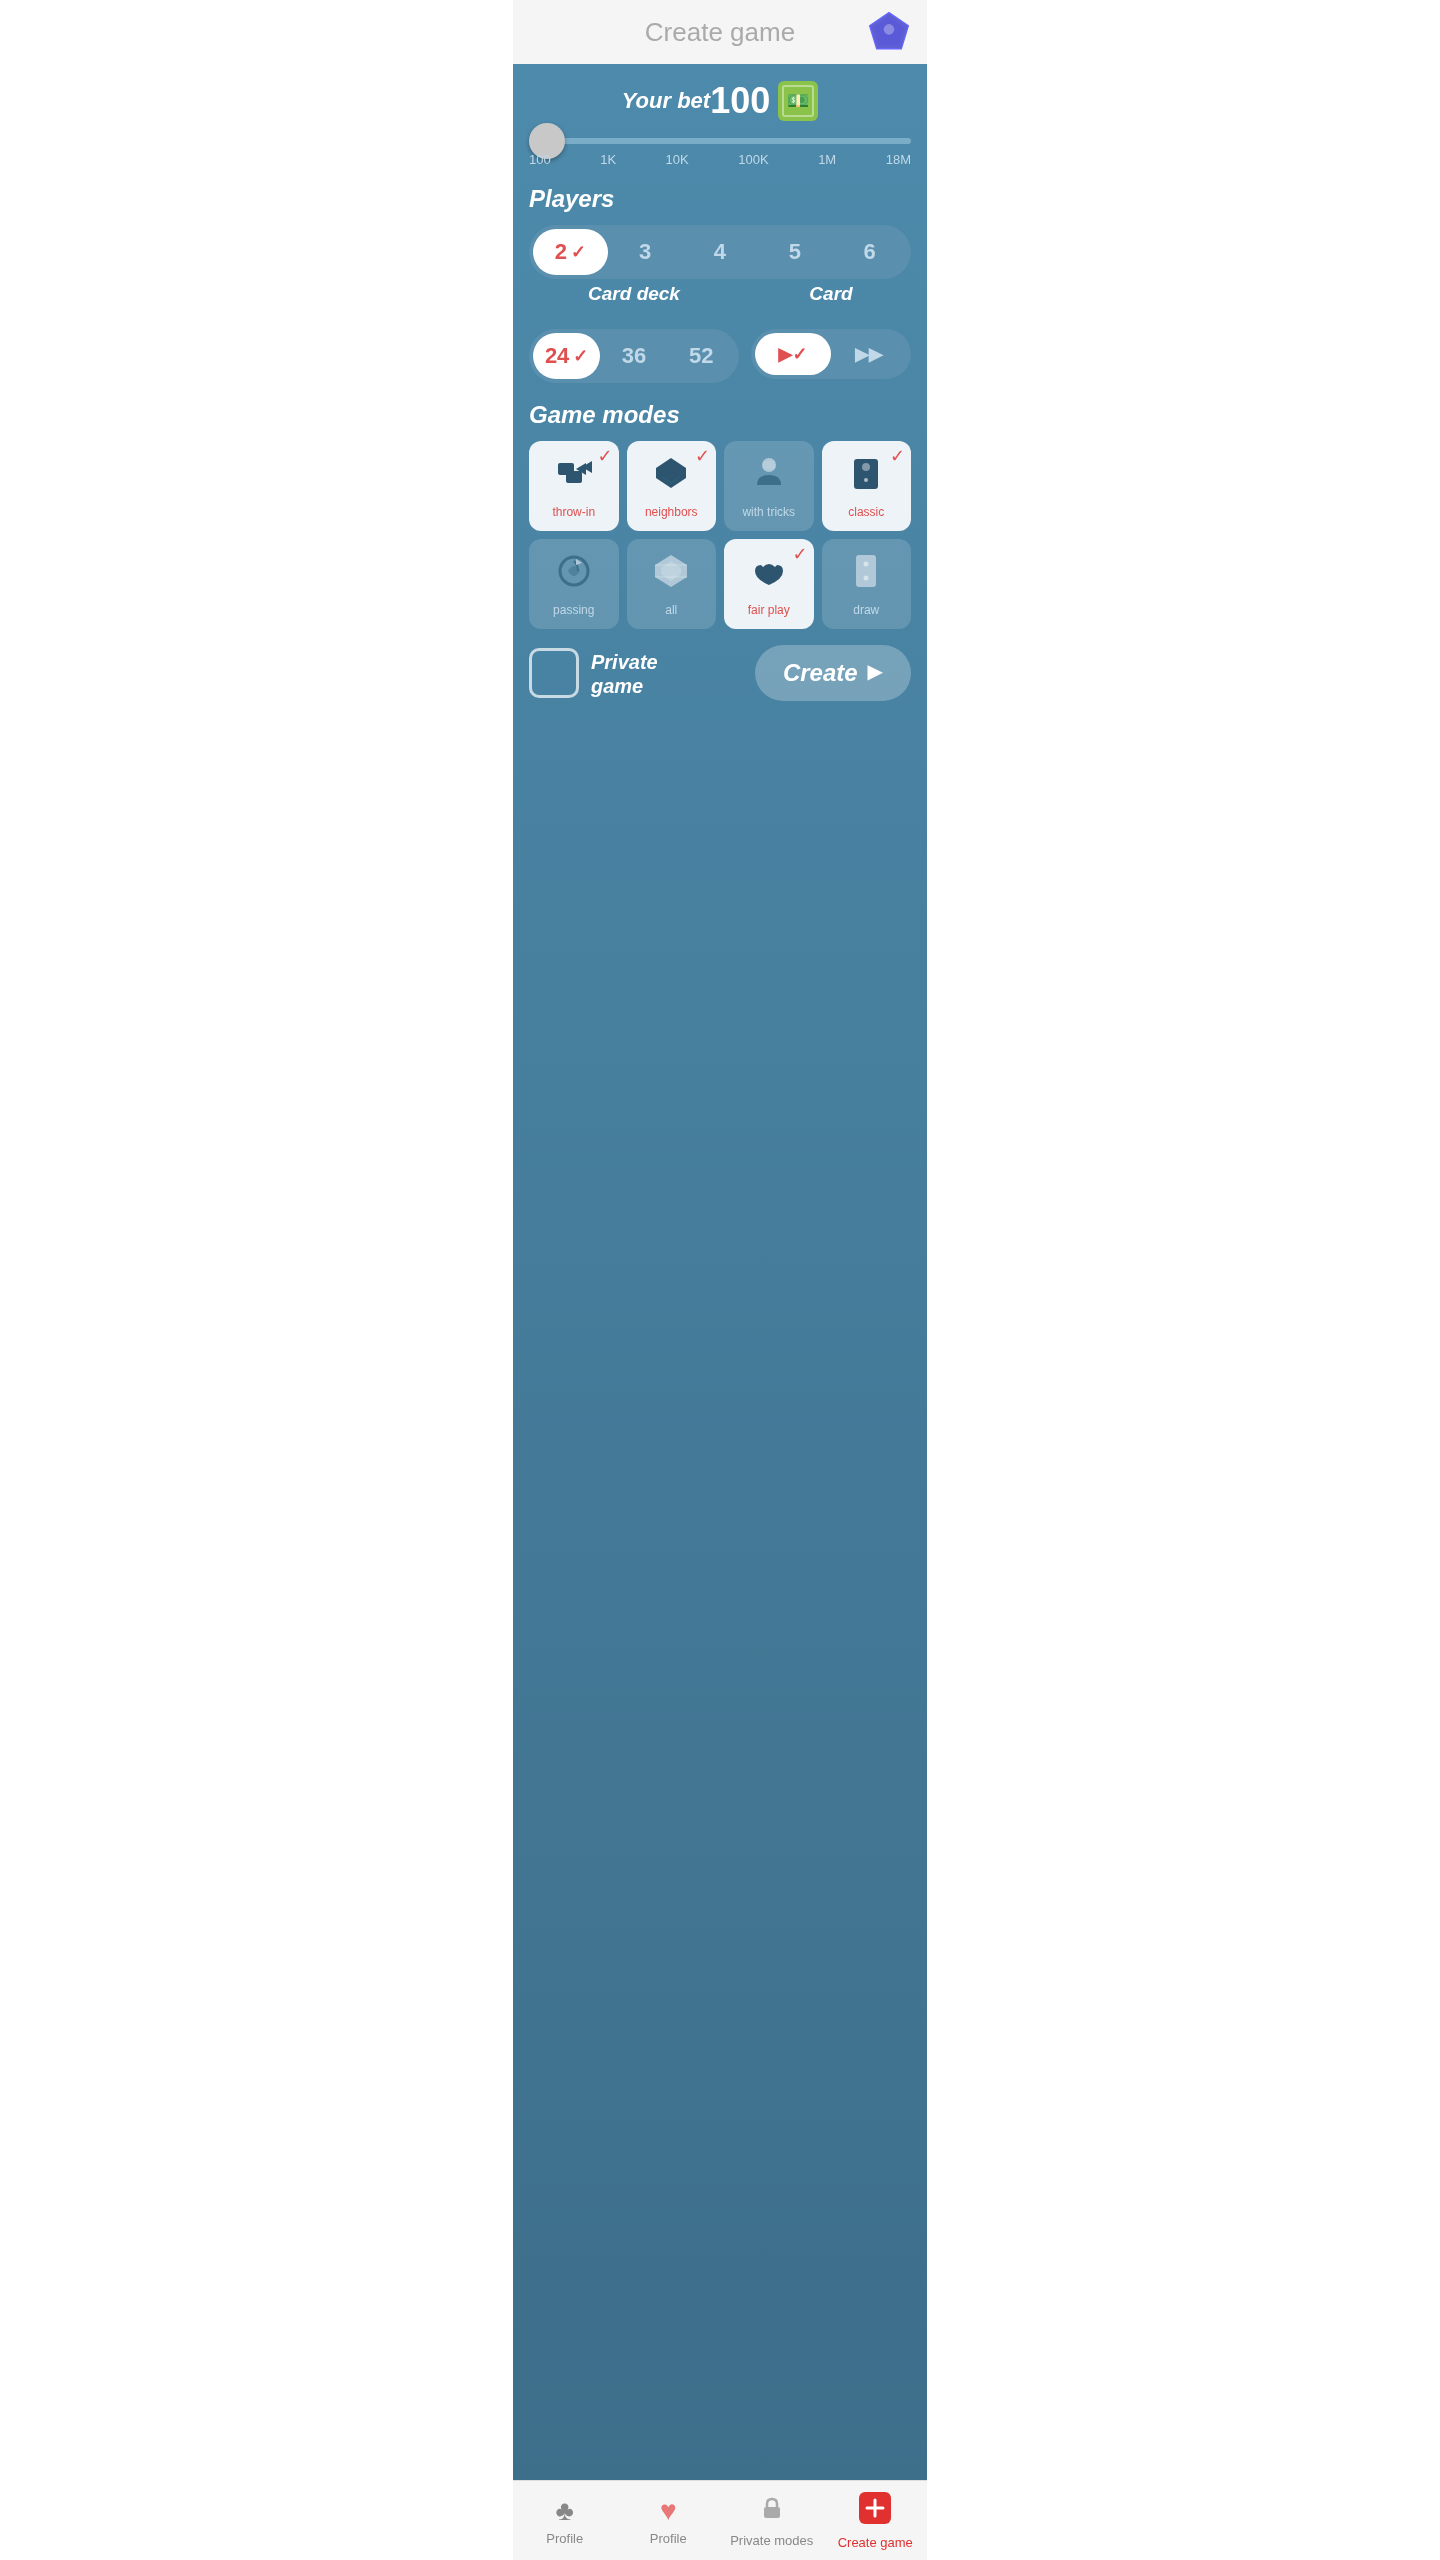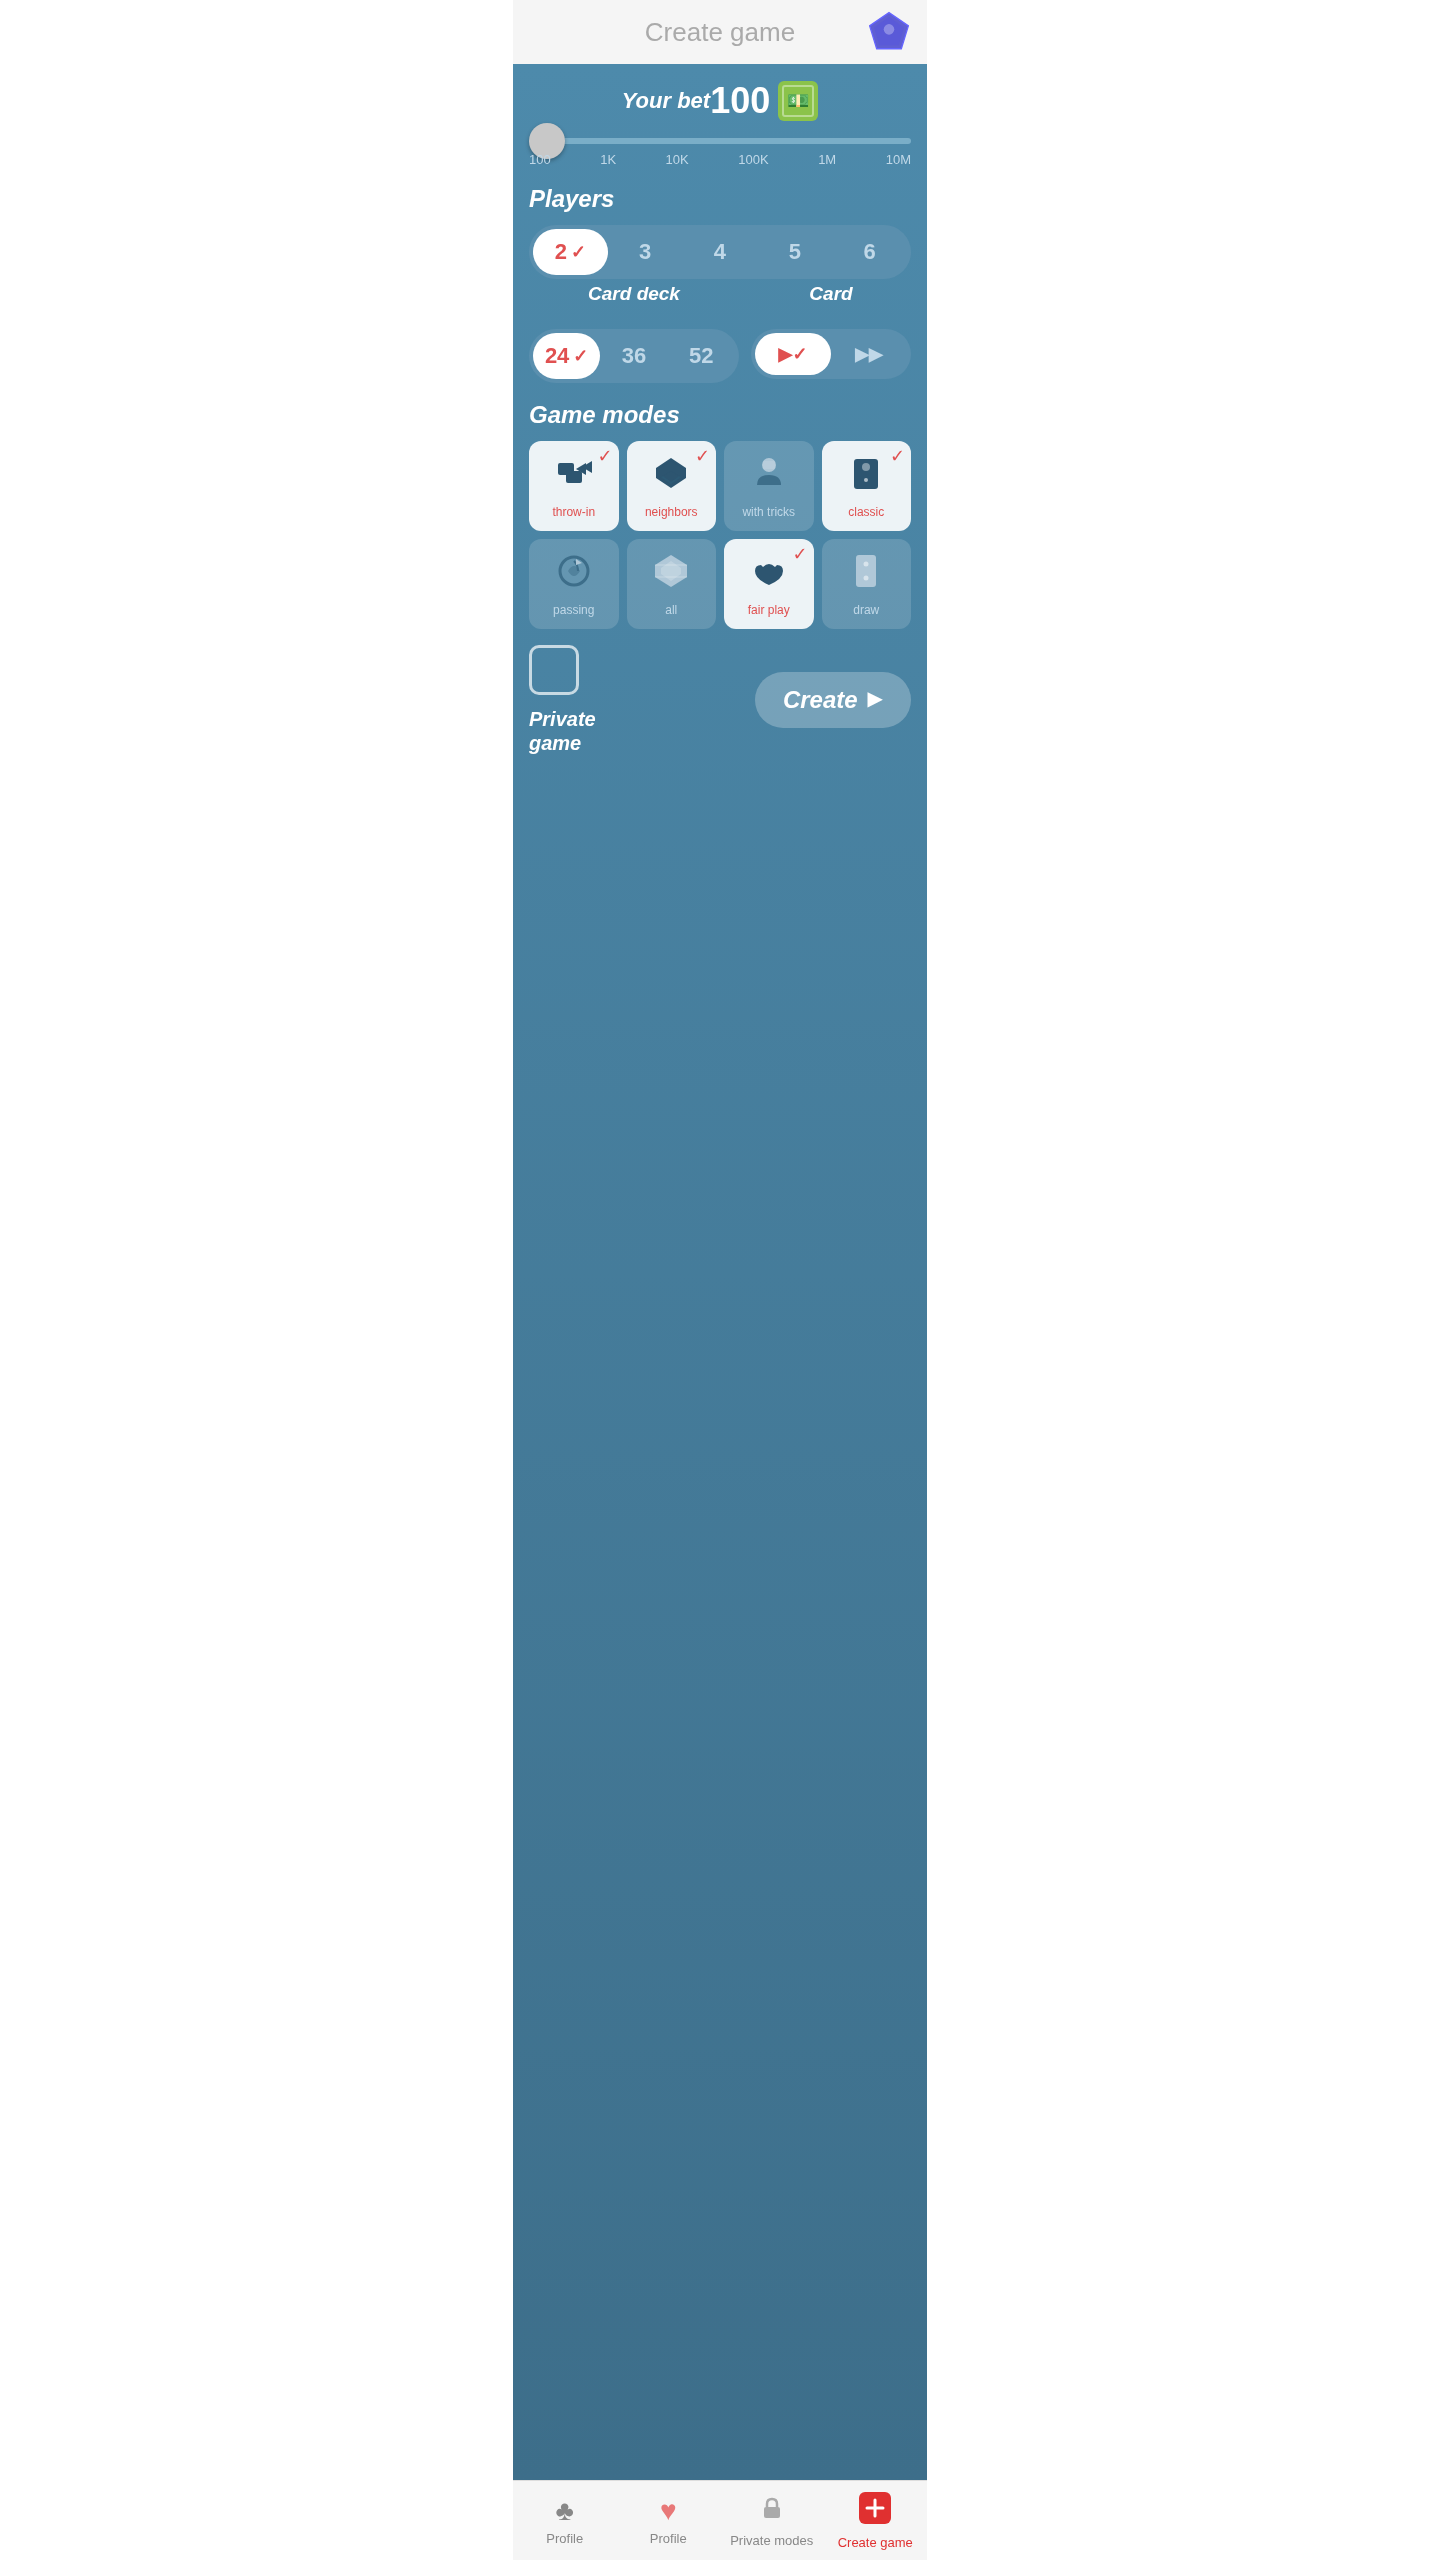--- a/index.html
+++ b/index.html
@@ -309,23 +309,22 @@
 
     
     .bottom-controls {
       display: flex;
       align-items: center;
       justify-content: space-between;
       margin-top: 16px;
     }
     .private-game-section {
       display: flex;
-      align-items: flex-start;
+      align-items: flex-end;
       gap: 12px;
-      flex-direction: column;
     }
     .private-checkbox {
       width: 50px;
       height: 50px;
       border: 3px solid rgba(255,255,255,0.7);
       border-radius: 10px;
       background: transparent;
       cursor: pointer;
     }
     .private-label {
@@ -425,21 +424,21 @@
       </div>
     </div>
     <div class="slider-container">
       <input type="range" min="100" max="10000000" value="100" style="">
       <div class="slider-labels">
         <span>100</span>
         <span>1K</span>
         <span>10K</span>
         <span>100K</span>
         <span>1M</span>
-        <span>10M</span>
+        <span>18M</span>
       </div>
     </div>
   </div>
 
   <div class="section-title">Players</div>
   <div class="pill-selector">
     <div class="pill-option selected">
       <span>2</span>
         <span class="check-mark">✓</span>
     </div>

